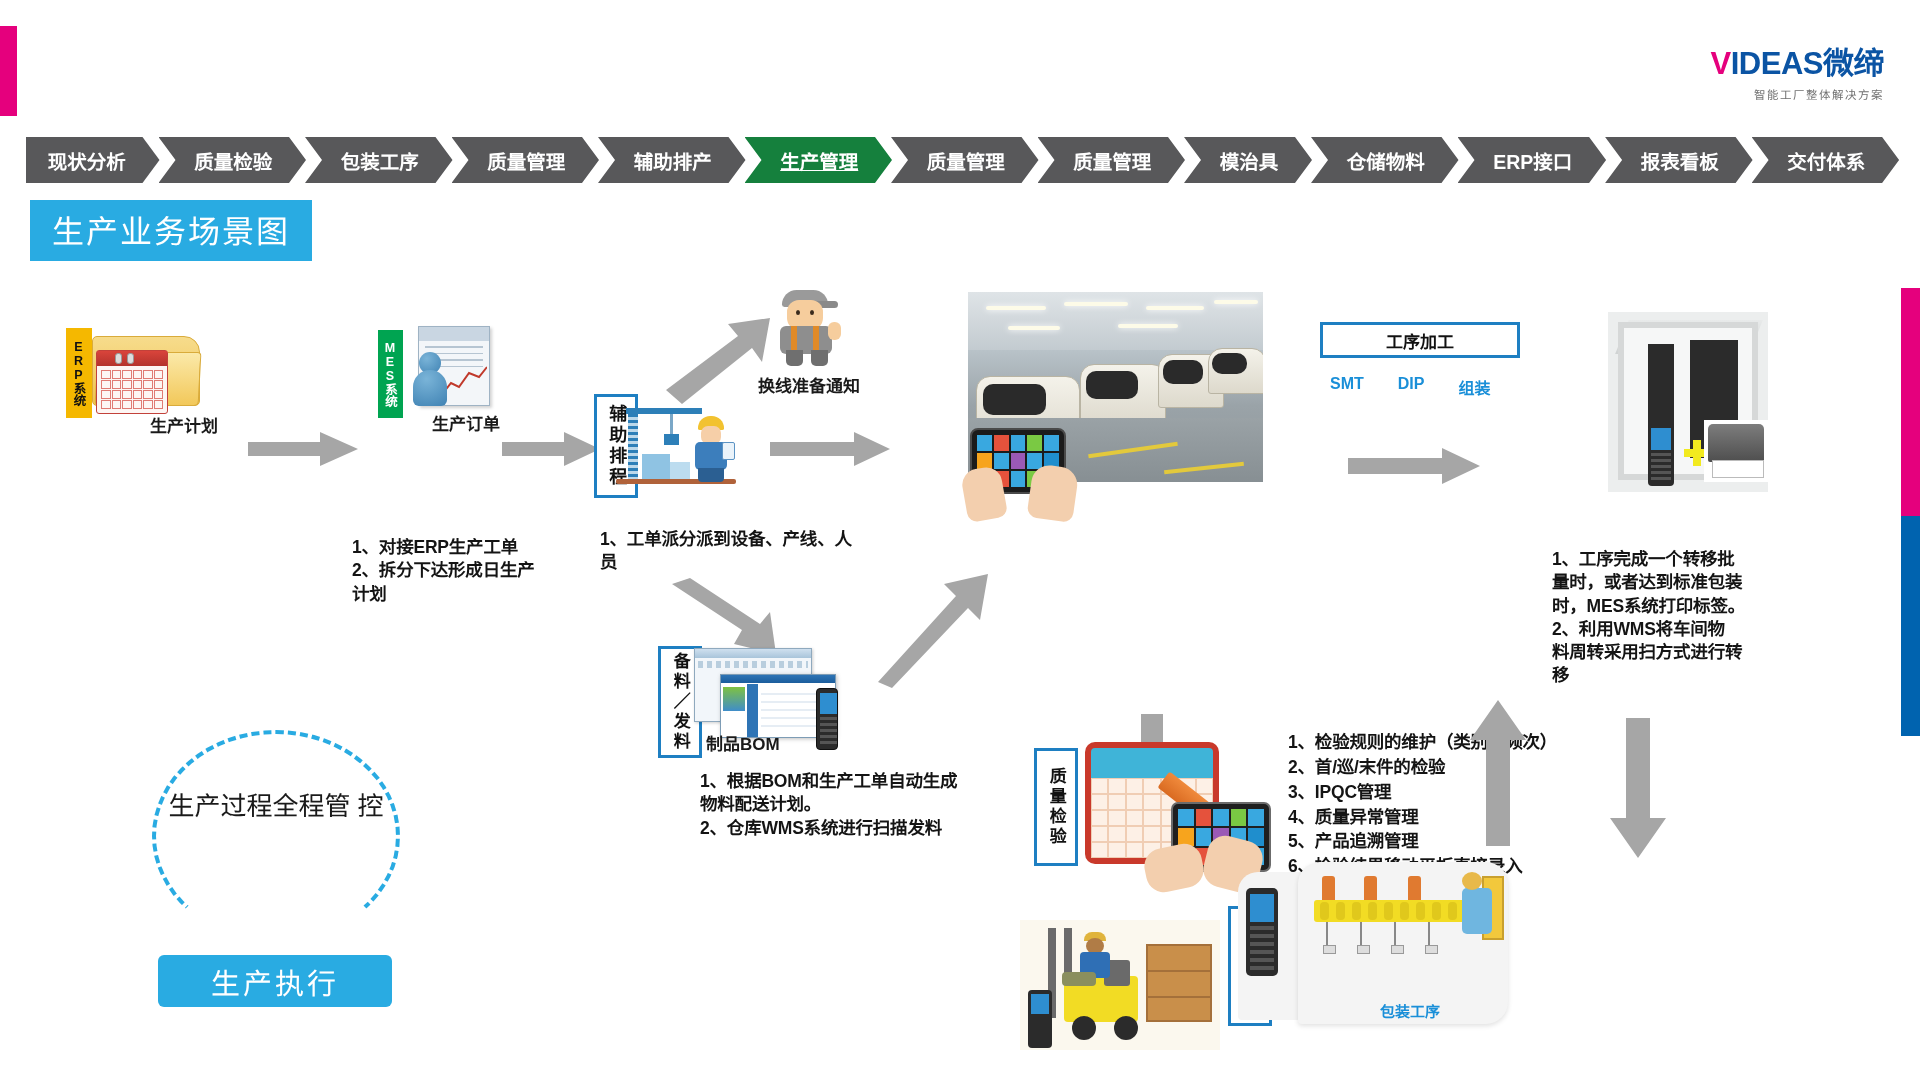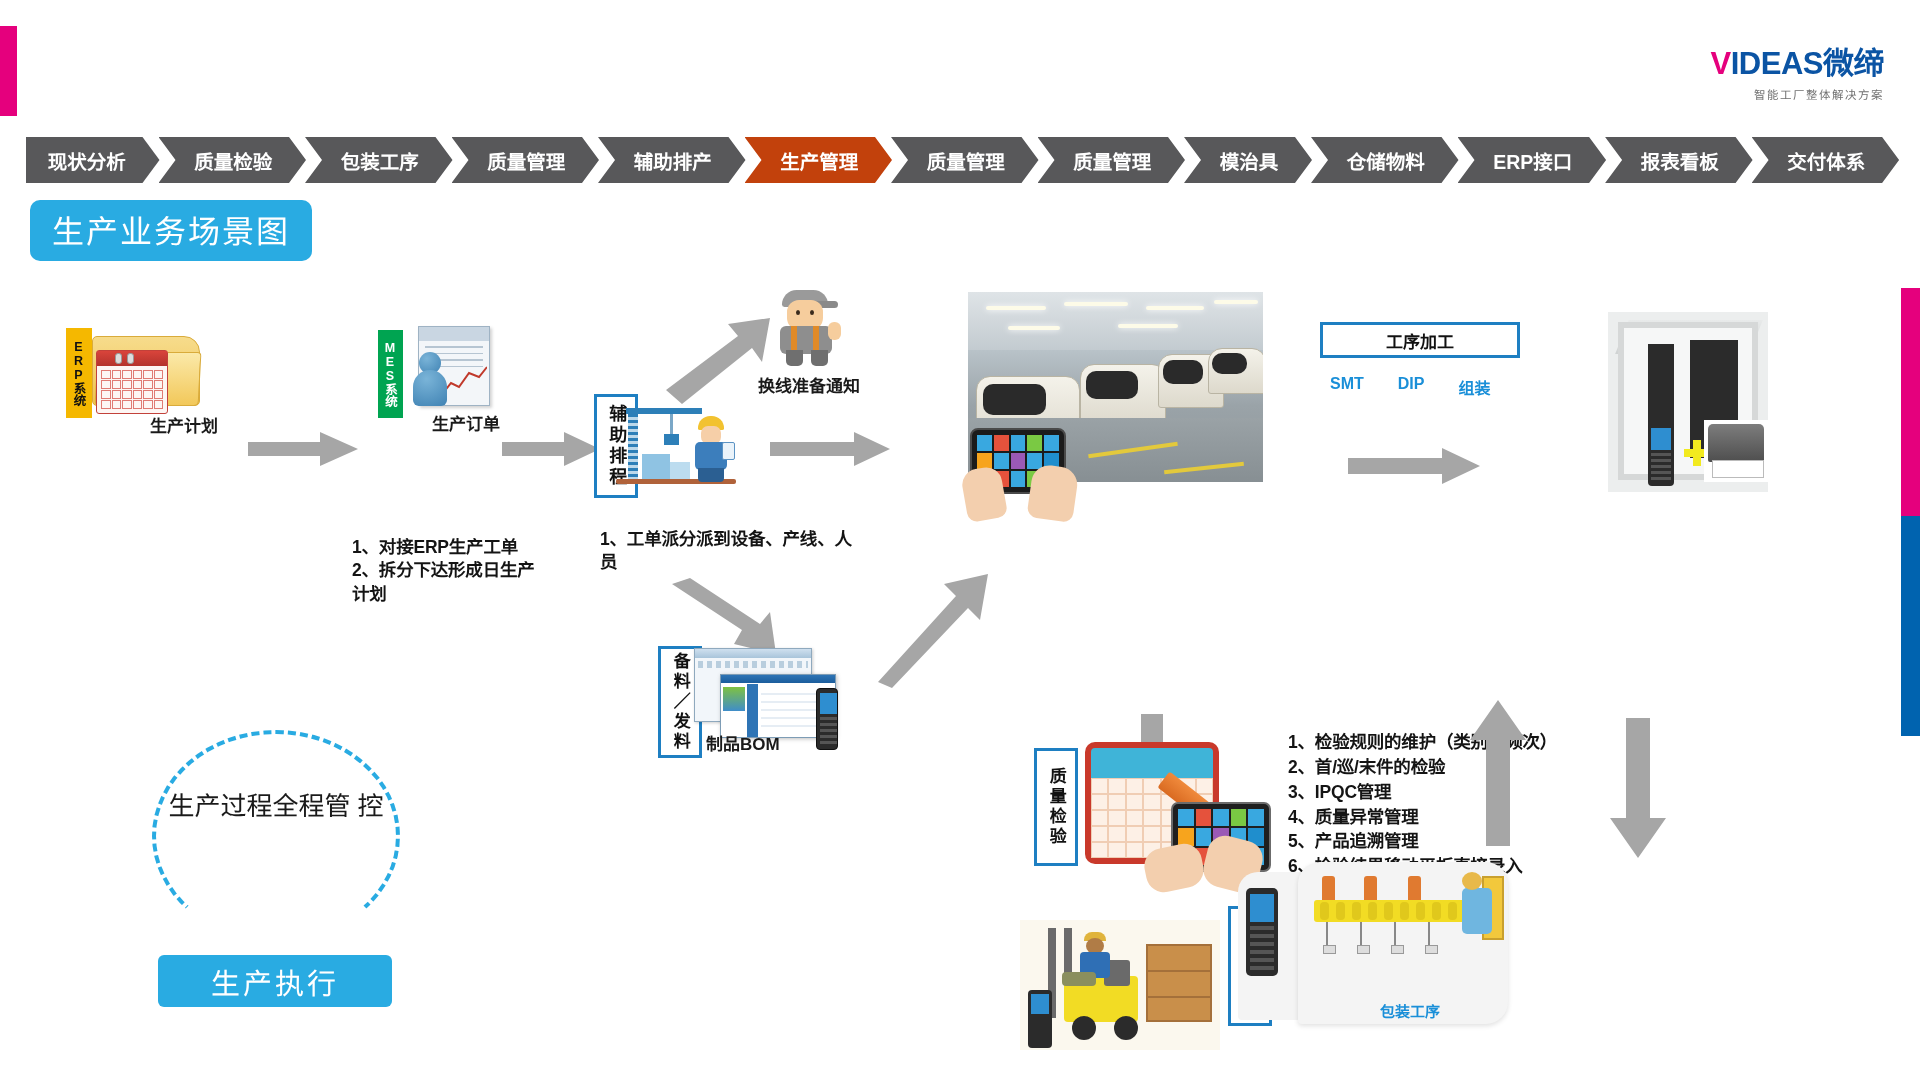--- a/index.html
+++ b/index.html
@@ -59,30 +59,29 @@
     white-space: nowrap;
     margin-right: -1px;
     clip-path: polygon(0 0, calc(100% - 17px) 0, 100% 50%, calc(100% - 17px) 100%, 0 100%);
     padding-left: 4px; padding-right: 16px;
   }
   .chev + .chev {
     clip-path: polygon(0 0, calc(100% - 17px) 0, 100% 50%, calc(100% - 17px) 100%, 0 100%, 17px 50%);
     padding-left: 18px;
   }
   .chev.first { clip-path: polygon(0 0, calc(100% - 17px) 0, 100% 50%, calc(100% - 17px) 100%, 0 100%); }
-  .chev.active { background: #c2410c; z-index: 4; }
+  .chev.active { background: #15803d; z-index: 4; text-decoration: underline; }
 
   
   .section-label {
     position: absolute; left: 30px; top: 200px;
     background: #29abe2; color: #ffffff;
     font-size: 32px; font-weight: 400;
     padding: 6px 22px 9px 22px;
     letter-spacing: 2px;
-    border-radius: 10px;
   }
 
   
   .node-box {
     position: absolute;
     border: 3px solid #1e7fc2;
     background: #ffffff;
     display: flex; align-items: center; justify-content: center;
     font-weight: 700; color: #111; text-align: center;
   }
@@ -533,20 +532,23 @@
         <div class="side"></div>
         <div class="rows"></div>
         <div class="chart"></div>
       </div>
     <div class="pda">
         <div class="scr"></div>
         <div class="keys"></div>
       </div>
   </div>
   <div class="cap" style="left:706px; top:730px;">制品BOM</div>
+  <div class="body-text" style="left:700px; top:770px; width:360px;">1、根据BOM和生产工单自动生成
+物料配送计划。
+2、仓库WMS系统进行扫描发料</div>
 
   <div class="factory">
     <div class="ceiling">
       <div class="lamp" style="left:18px; top:14px; width:60px;"></div>
       <div class="lamp" style="left:96px; top:10px; width:64px;"></div>
       <div class="lamp" style="left:178px; top:14px; width:58px;"></div>
       <div class="lamp" style="left:246px; top:8px; width:44px;"></div>
       <div class="lamp" style="left:40px; top:34px; width:52px;"></div>
       <div class="lamp" style="left:150px; top:32px; width:60px;"></div>
     </div>
@@ -619,20 +621,26 @@
     </div>
   <div class="plus-badge">
     <i style="left:0; top:9px; width:26px; height:8px;"></i>
     <i style="left:9px; top:0; width:8px; height:26px;"></i>
   </div>
   <div class="printer">
       <div class="body"></div>
       <div class="paper"></div>
     </div>
 
+  <div class="body-text" style="left:1552px; top:548px; width:210px;">1、工序完成一个转移批
+量时，或者达到标准包装
+时，MES系统打印标签。
+2、利用WMS将车间物
+料周转采用扫方式进行转
+移</div>
 
   <div class="arrow" style="left:1128px; top:714px; width:48px; height:70px;">
     <svg viewBox="0 0 48 70" preserveAspectRatio="none">
         <polygon points="13,0 35,0 35,40 48,40 24,70 0,40 13,40" fill="#a6a6a6"></polygon>
       </svg>
   </div>
 
   <div class="node-box vertical" style="left:1034px; top:748px; width:44px; height:118px; font-size:17px;">
     <span>质量检验</span>
   </div>

